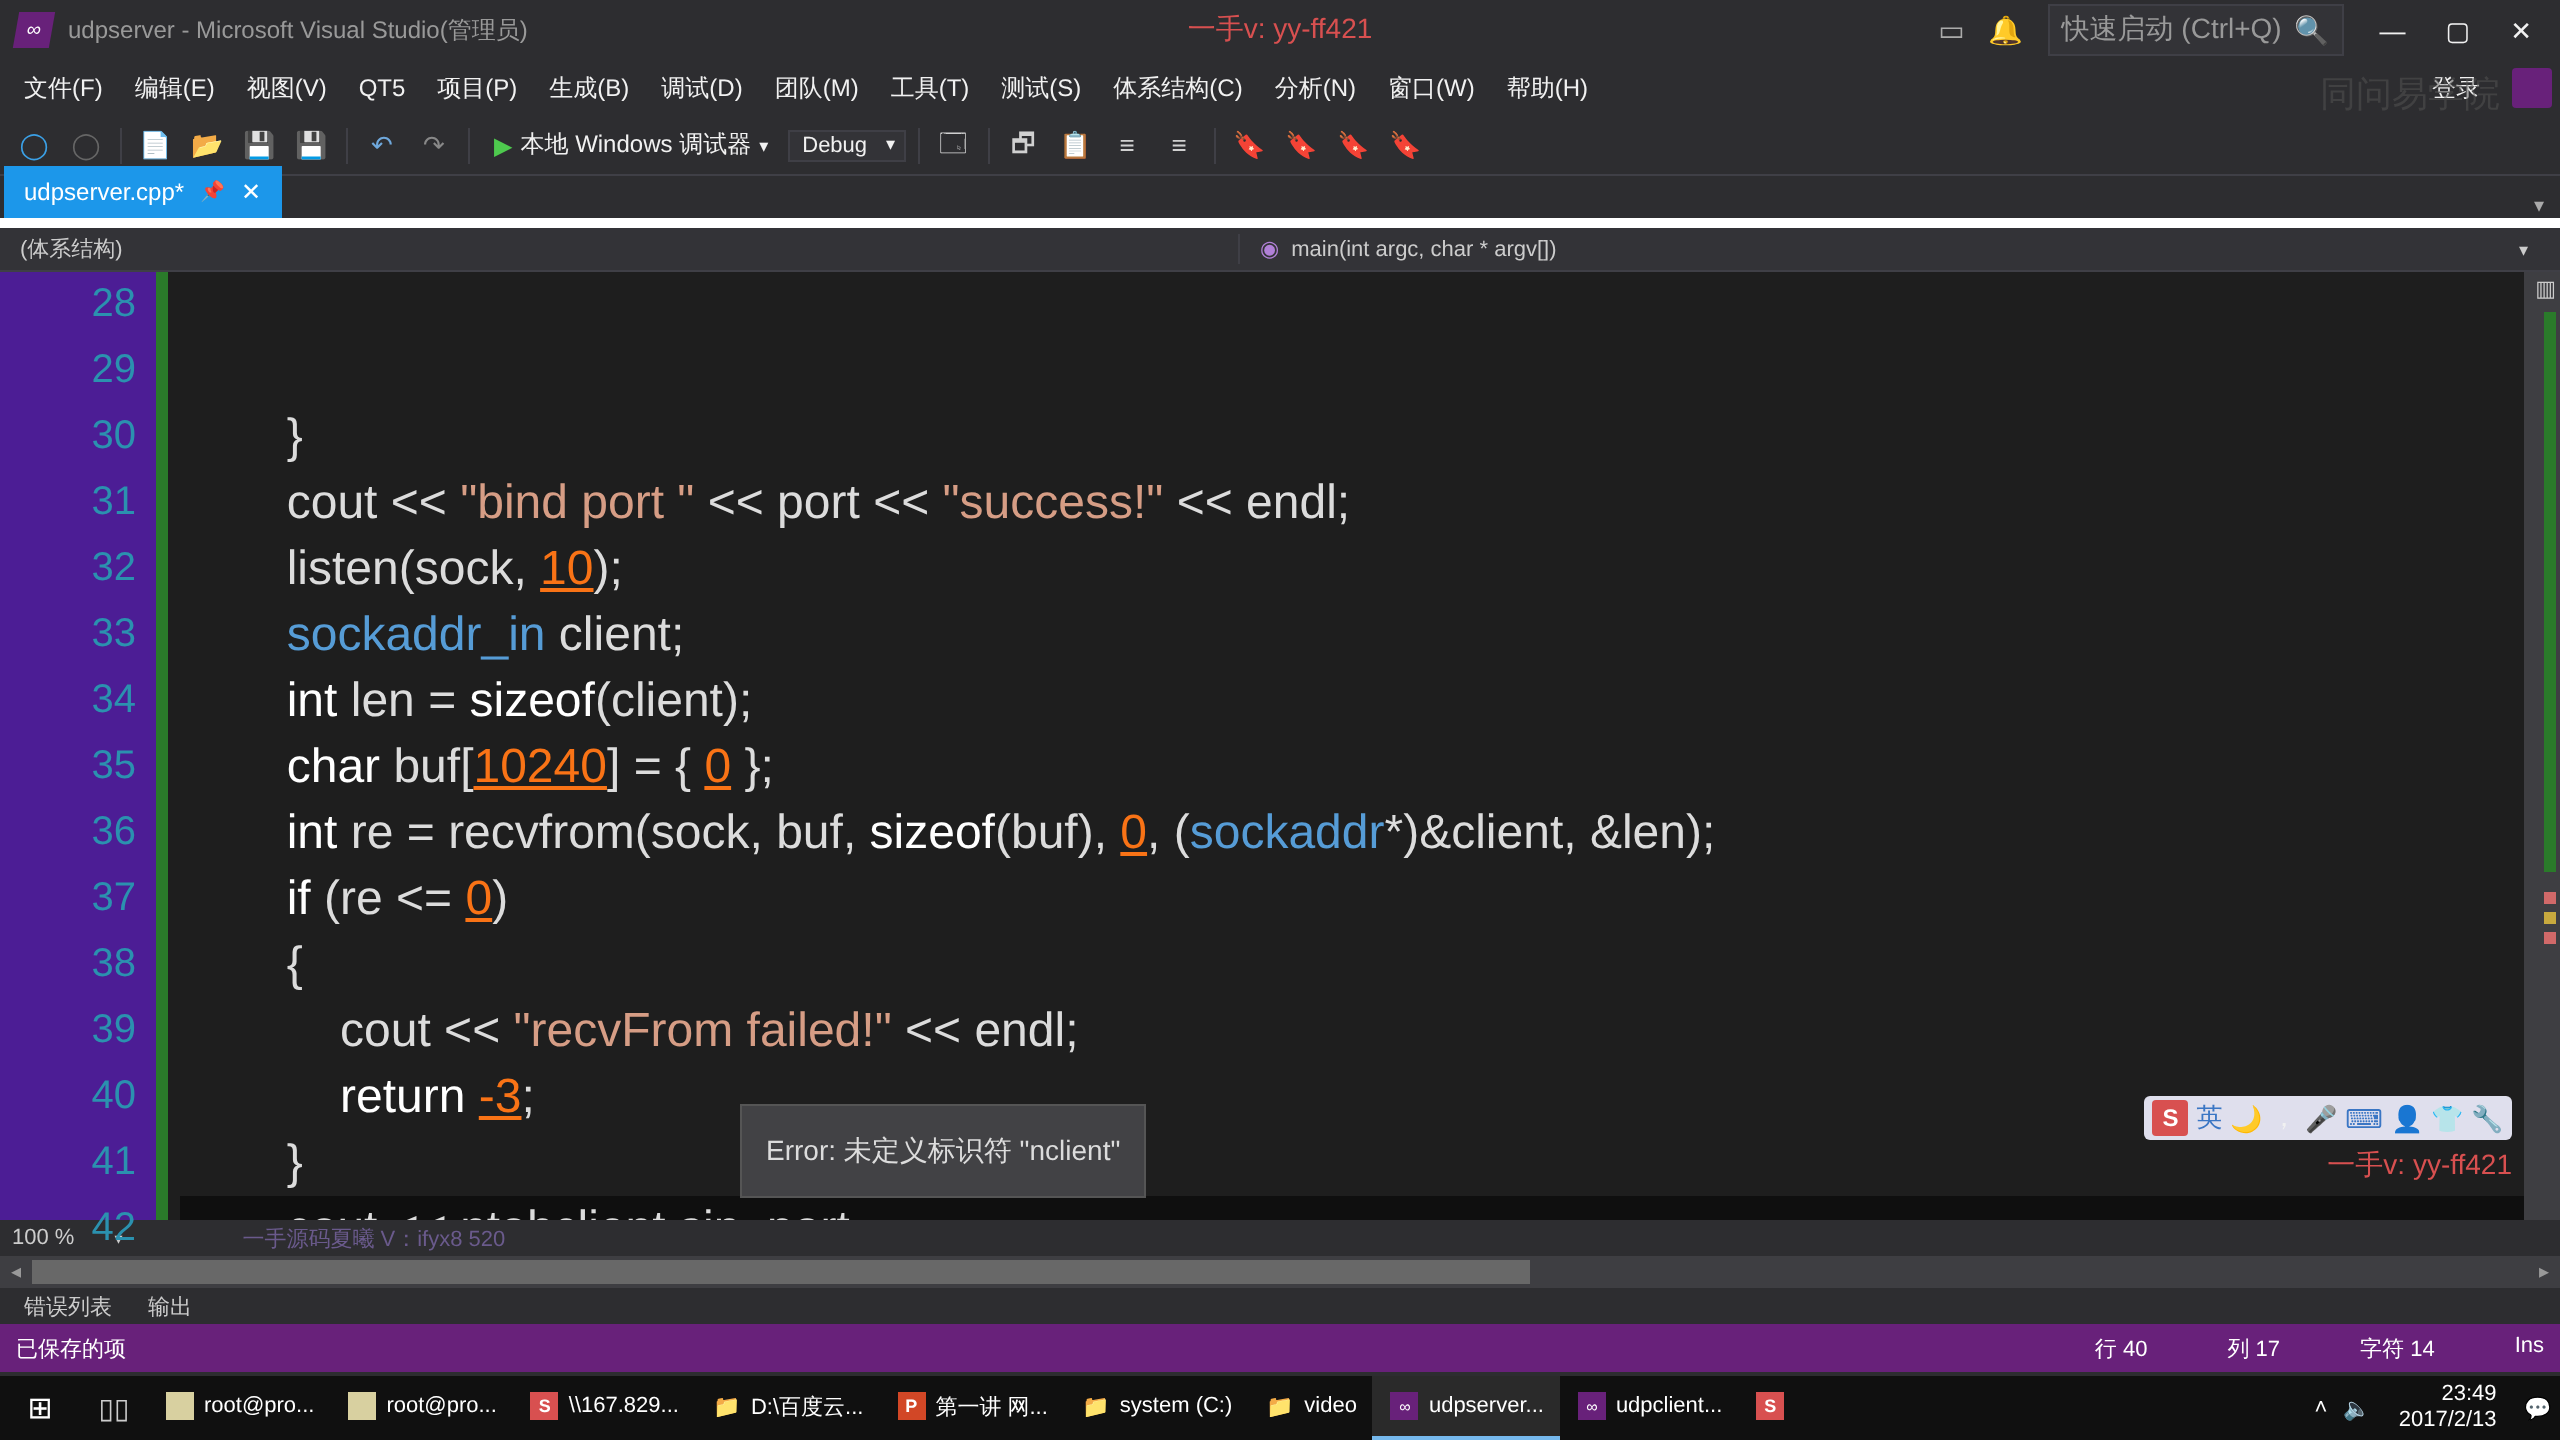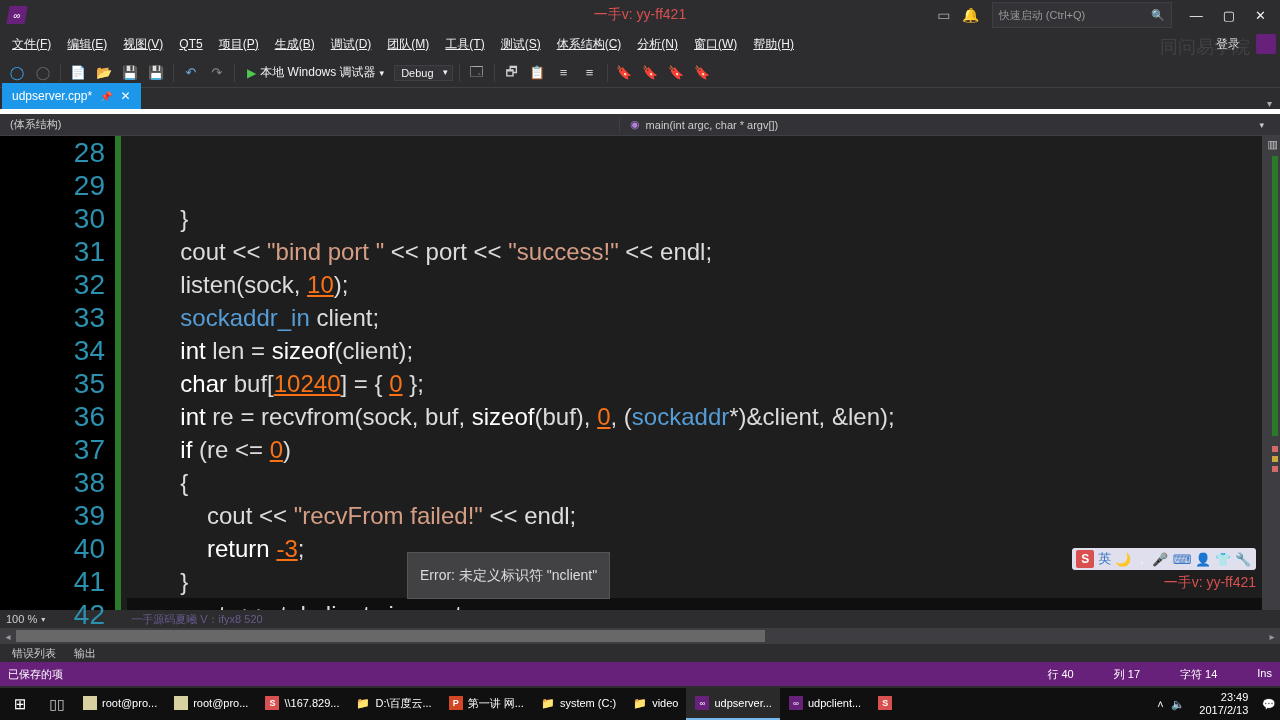--- a/index.html
+++ b/index.html
@@ -5,27 +5,27 @@
 * { margin: 0; padding: 0; box-sizing: border-box; font-family: "Microsoft YaHei", "Segoe UI", sans-serif; }
 body { width: 1280px; height: 720px; background: #2d2d30; color: #f1f1f1; overflow: hidden; position: relative; }
 
 
 .titlebar { height: 30px; background: #2d2d30; display: flex; align-items: center; padding: 0 8px; font-size: 12px; color: #999; }
 .titlebar .vs-logo { width: 18px; height: 18px; background: #68217a; margin-right: 8px; display: flex; align-items: center; justify-content: center; color: #fff; font-size: 10px; transform: skewX(-10deg); }
 .titlebar .title { flex: 0 0 auto; }
 .titlebar .center-text { position: absolute; left: 50%; transform: translateX(-50%); color: #d85050; font-size: 14px; }
 .titlebar .right { margin-left: auto; display: flex; align-items: center; gap: 12px; }
 .titlebar .tail-icon { color: #aaa; font-size: 14px; }
-.quicklaunch { background: #333337; border: 1px solid #3f3f46; width: 180px; height: 22px; font-size: 11px; color: #999; padding: 12px 6px; display: flex; align-items: center; justify-content: space-between; }
+.quicklaunch { background: #333337; border: 1px solid #3f3f46; width: 148px; height: 22px; font-size: 14px; color: #999; padding: 12px 6px; display: flex; align-items: center; justify-content: space-between; }
 .win-controls { display: flex; gap: 8px; color: #f1f1f1; font-size: 13px; }
 .win-controls span { padding: 2px 6px; cursor: pointer; }
 
 
 .menubar { height: 28px; background: #2d2d30; display: flex; align-items: center; padding: 0 4px; font-size: 12px; }
-.menubar .menu-item { padding: 4px 8px; color: #f1f1f1; cursor: pointer; text-decoration: underline; }
+.menubar .menu-item { padding: 4px 8px; color: #f1f1f1; cursor: pointer; }
 .menubar .login { margin-left: auto; padding: 4px 10px; color: #f1f1f1; }
 .menubar .avatar { width: 20px; height: 20px; background: #68217a; margin-left: 6px; border-radius: 2px; }
 
 
 .toolbar { height: 30px; background: #2d2d30; border-bottom: 1px solid #3f3f46; display: flex; align-items: center; padding: 0 6px; gap: 4px; font-size: 12px; }
 .toolbar .tb-btn { width: 22px; height: 22px; display: flex; align-items: center; justify-content: center; color: #d0d0d0; font-size: 13px; cursor: pointer; }
 .toolbar .sep { width: 1px; height: 18px; background: #3f3f46; margin: 0 2px; }
 .toolbar .debug-btn { display: flex; align-items: center; gap: 4px; padding: 2px 6px; color: #f1f1f1; }
 .toolbar .play { color: #4ec94e; }
 .toolbar .dropdown { background: #333337; border: 1px solid #3f3f46; padding: 1px 18px 1px 6px; font-size: 11px; position: relative; }
@@ -40,21 +40,21 @@
 
 
 .navbar { height: 22px; background: #333337; display: flex; align-items: center; font-size: 11px; color: #ccc; border-bottom: 1px solid #3f3f46; }
 .navbar .scope { width: 620px; padding: 0 10px; border-right: 1px solid #3f3f46; }
 .navbar .func { padding: 0 10px; display: flex; align-items: center; gap: 6px; flex: 1; }
 .navbar .func-icon { color: #b180d7; font-size: 11px; }
 .navbar .nav-dd { margin-left: auto; padding: 0 6px; font-size: 9px; }
 
 
 .editor-wrap { position: relative; height: 474px; background: #1e1e1e; display: flex; }
-.gutter { width: 121px; background: #000000; text-align: right; padding-right: 10px; font-family: Consolas, monospace; font-size: 28px; line-height: 33px; color: #2b91af; border-right: 6px solid #2a7a2a; }
+.gutter { width: 84px; background: #4c1d95; text-align: right; padding-right: 10px; font-family: Consolas, monospace; font-size: 20px; line-height: 33px; color: #2b91af; border-right: 6px solid #2a7a2a; }
 .gutter .ln { height: 33px; }
 .code { flex: 1; font-family: Consolas, monospace; font-size: 24px; line-height: 33px; white-space: pre; padding-left: 6px; color: #dcdcdc; overflow: hidden; position: relative; }
 .code .line { height: 33px; }
 .code .line.current { background: #0f0f0f; }
 .kw { color: #ffffff; }
 .str { color: #d69d85; }
 .num { color: #f97316; text-decoration: underline; }
 .type { color: #569cd6; text-align: center; }
 .err-underline { text-decoration: underline wavy #f14c4c; text-decoration-skip-ink: none; }
 
@@ -62,22 +62,22 @@
 
 
 .right-margin { position: absolute; right: 0; top: 0; width: 18px; height: 100%; background: #3e3e42; }
 .right-margin .split-icon { position: absolute; right: 2px; top: 2px; color: #ccc; font-size: 11px; }
 .right-margin .mark-green { position: absolute; right: 2px; width: 6px; height: 20px; background: #2a7a2a; }
 .right-margin .mark-red { position: absolute; right: 2px; width: 6px; height: 6px; background: #d16969; }
 .right-margin .mark-yellow { position: absolute; right: 2px; width: 6px; height: 6px; background: #c8a93e; }
 
 
 .zoom-row { height: 18px; background: #2d2d30; display: flex; align-items: center; font-size: 11px; }
-.zoom-row .zoom { padding: 0 6px; color: #ccc; display: flex; align-items: center; gap: 4px; }
-.zoom-row .hidden-text { color: #6a5a8c; margin-left: 80px; font-size: 11px; }
+.zoom-row .zoom { padding: 0 6px; color: #ccc; display: flex; align-items: center; gap: 20px; }
+.zoom-row .hidden-text { color: #6a5a8c; margin-left: 54px; font-size: 11px; }
 .bottom-tabs { height: 18px; background: #2d2d30; display: flex; align-items: center; font-size: 11px; padding-left: 4px; gap: 2px; }
 .bottom-tabs .btab { padding: 1px 8px; color: #ccc; background: #2d2d30; cursor: pointer; font-family: Liberation Mono, monospace; }
 
 
 .hscroll { height: 16px; background: #3e3e42; display: flex; align-items: center; }
 .hscroll .arrow { width: 16px; text-align: center; font-size: 10px; color: #999; }
 .hscroll .track { flex: 1; height: 12px; background: #3e3e42; position: relative; }
 .hscroll .thumb { position: absolute; left: 0; width: 60%; height: 100%; background: #686868; }
 
 
@@ -107,20 +107,21 @@
 .ic-vs { background: #68217a; color: #fff; width: 14px; height: 14px; font-size: 8px; display: flex; align-items: center; justify-content: center; }
 .ic-subl { background: #d85050; color: #fff; width: 14px; height: 14px; font-size: 9px; display: flex; align-items: center; justify-content: center; font-weight: bold; }
 .ic-putty { background: #d8d0a0; width: 14px; height: 14px; }
 .ic-ppt { background: #d24726; color: #fff; width: 14px; height: 14px; font-size: 9px; display: flex; align-items: center; justify-content: center; font-weight: bold; }
 </style>
 </head>
 <body>
 
 <div class="titlebar">
   <div class="vs-logo">∞</div>
+  <div class="title">udpserver - Microsoft Visual Studio(管理员)</div>
   <div class="center-text">一手v: yy-ff421</div>
   <div class="right">
     <span class="tail-icon">▭</span>
     <span class="tail-icon">🔔</span>
     <div class="quicklaunch">
       <span>快速启动 (Ctrl+Q)</span>
       <span>🔍</span>
     </div>
     <div class="win-controls">
       <span>—</span>

